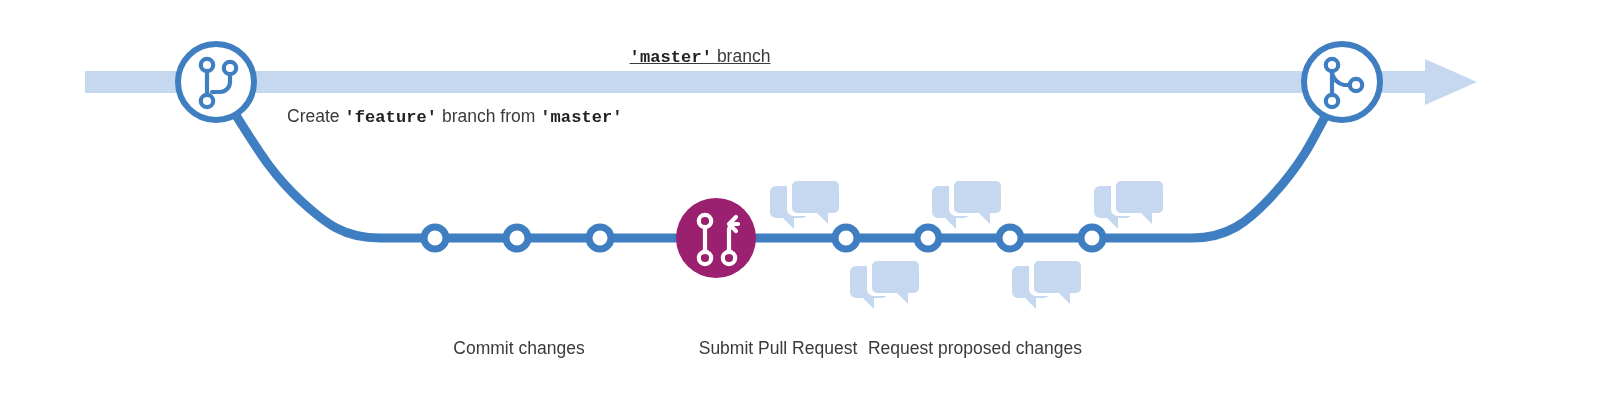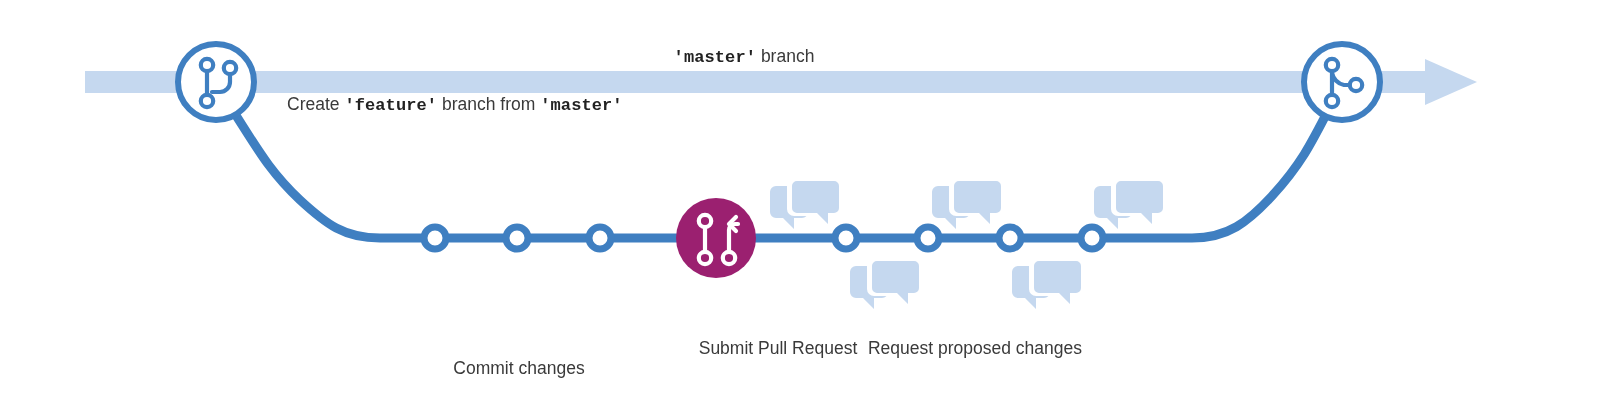--- a/index.html
+++ b/index.html
@@ -110,32 +110,32 @@
     <circle cx="1342" cy="82" r="38" fill="#ffffff" stroke="#3f7fc1" stroke-width="6"></circle>
     <g fill="none" stroke="#3f7fc1" stroke-width="4.2" stroke-linecap="round">
       <line x1="1332" y1="72" x2="1332" y2="94"></line>
       <circle cx="1332" cy="65" r="6.2"></circle>
       <circle cx="1332" cy="101" r="6.2"></circle>
       <circle cx="1356" cy="85" r="6.2"></circle>
       <path d="M 1332,73 A 16,16 0 0 0 1344,85 L 1349,85"></path>
     </g>
   </svg>
 
-  <div class="lbl lbl-center" style="left:744px;top:48px;">
+  <div class="lbl lbl-center" style="left:700px;top:48px;text-decoration:underline;">
     <span class="mono">'master'</span>
     <span>branch</span>
   </div>
 
-  <div class="lbl" style="left:287px;top:96px;">
+  <div class="lbl" style="left:287px;top:108px;">
     <span>Create</span>
     <span class="mono">'feature'</span>
     <span>branch from</span>
     <span class="mono">'master'</span>
   </div>
 
 
-  <div class="lbl lbl-center" style="left:519px;top:360px;">Commit changes</div>
+  <div class="lbl lbl-center" style="left:519px;top:340px;">Commit changes</div>
 
   <div class="lbl lbl-center" style="left:754px;top:340px;margin-left:24px;">Submit Pull Request</div>
 
   <div class="lbl lbl-center" style="left:975px;top:340px;">Request proposed changes</div>
 
 </div>
 
 </body></html>

